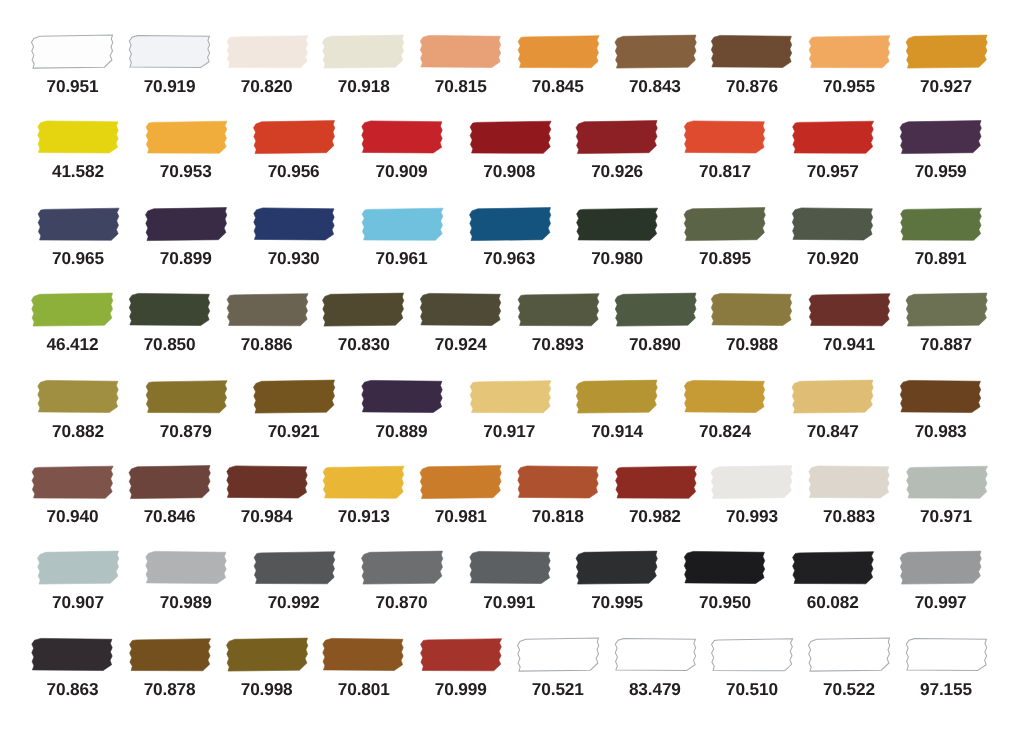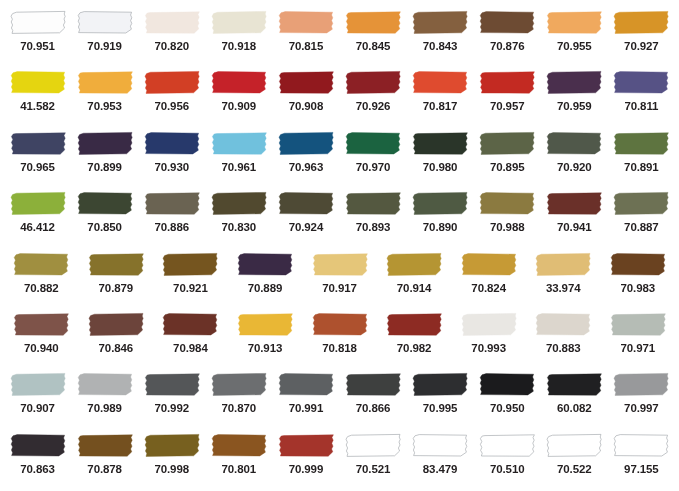--- a/index.html
+++ b/index.html
@@ -13,21 +13,21 @@
     height: 491px;
     overflow: hidden;
     font-family: "Liberation Sans", "DejaVu Sans", sans-serif;
   }
   #chart {
     width: 679px;
     height: 491px;
     display: flex;
     flex-direction: column;
     box-sizing: border-box;
-    padding: 4px;
+    padding: 16px;
   }
   .swatch-row {
     flex: 1 1 0;
     display: flex;
     flex-direction: row;
     align-items: stretch;
   }
   .swatch-cell {
     flex: 1 1 0;
     display: flex;
@@ -259,30 +259,20 @@
       <div class="swatch-cell">
         <div class="swatch-chip-wrap">
           <div class="swatch-chip">
             <svg viewBox="0 0 56 25" width="56" height="25">
               <path d="M6.5,2.2 L55,1.4 L54.2,4.0 L55.2,6.4 L54.0,9.0 L55.0,12.0 L53.4,15.0 L54.6,18.0 L49.6,22.8 L2.0,23.4 L2.8,20.6 L1.4,18.0 L2.6,15.0 L1.2,12.0 L2.4,9.2 L1.0,6.2 L2.6,3.6 Z" fill="#4a2f4d" stroke="#4a2f4d" stroke-width="0.4"></path>
             </svg>
           </div>
         </div>
         <div class="swatch-code">70.959</div>
       </div>
-      <div class="swatch-cell">
-        <div class="swatch-chip-wrap">
-          <div class="swatch-chip">
-            <svg viewBox="0 0 56 25" width="56" height="25">
-              <path d="M7.2,1.6 L54.6,2.2 L53.6,5.0 L54.8,7.8 L53.6,10.6 L54.8,13.4 L53.4,16.2 L54.4,19.2 L48.8,23.0 L1.6,22.6 L2.6,19.8 L1.4,17.0 L2.6,14.0 L1.2,11.2 L2.4,8.2 L1.2,5.4 L3.0,2.8 Z" fill="#565285" stroke="#565285" stroke-width="0.4"></path>
-            </svg>
-          </div>
-        </div>
-        <div class="swatch-code">70.811</div>
-      </div>
     </div>
     <div class="swatch-row">
       <div class="swatch-cell">
         <div class="swatch-chip-wrap">
           <div class="swatch-chip">
             <svg viewBox="0 0 56 25" width="56" height="25">
               <path d="M6.0,2.6 L55.4,1.8 L54.0,4.6 L55.2,7.2 L53.8,10.2 L55.0,13.2 L53.6,16.0 L54.8,18.8 L50.2,23.2 L2.4,23.0 L3.2,20.2 L1.6,17.4 L2.8,14.4 L1.4,11.4 L2.8,8.6 L1.4,5.6 L3.2,3.0 Z" fill="#3f4463" stroke="#3f4463" stroke-width="0.4"></path>
             </svg>
           </div>
         </div>
@@ -325,30 +315,20 @@
               <path d="M6.5,2.2 L55,1.4 L54.2,4.0 L55.2,6.4 L54.0,9.0 L55.0,12.0 L53.4,15.0 L54.6,18.0 L49.6,22.8 L2.0,23.4 L2.8,20.6 L1.4,18.0 L2.6,15.0 L1.2,12.0 L2.4,9.2 L1.0,6.2 L2.6,3.6 Z" fill="#14537e" stroke="#14537e" stroke-width="0.4"></path>
             </svg>
           </div>
         </div>
         <div class="swatch-code">70.963</div>
       </div>
       <div class="swatch-cell">
         <div class="swatch-chip-wrap">
           <div class="swatch-chip">
             <svg viewBox="0 0 56 25" width="56" height="25">
-              <path d="M7.2,1.6 L54.6,2.2 L53.6,5.0 L54.8,7.8 L53.6,10.6 L54.8,13.4 L53.4,16.2 L54.4,19.2 L48.8,23.0 L1.6,22.6 L2.6,19.8 L1.4,17.0 L2.6,14.0 L1.2,11.2 L2.4,8.2 L1.2,5.4 L3.0,2.8 Z" fill="#1b6340" stroke="#1b6340" stroke-width="0.4"></path>
-            </svg>
-          </div>
-        </div>
-        <div class="swatch-code">70.970</div>
-      </div>
-      <div class="swatch-cell">
-        <div class="swatch-chip-wrap">
-          <div class="swatch-chip">
-            <svg viewBox="0 0 56 25" width="56" height="25">
               <path d="M6.0,2.6 L55.4,1.8 L54.0,4.6 L55.2,7.2 L53.8,10.2 L55.0,13.2 L53.6,16.0 L54.8,18.8 L50.2,23.2 L2.4,23.0 L3.2,20.2 L1.6,17.4 L2.8,14.4 L1.4,11.4 L2.8,8.6 L1.4,5.6 L3.2,3.0 Z" fill="#2a3529" stroke="#2a3529" stroke-width="0.4"></path>
             </svg>
           </div>
         </div>
         <div class="swatch-code">70.980</div>
       </div>
       <div class="swatch-cell">
         <div class="swatch-chip-wrap">
           <div class="swatch-chip">
             <svg viewBox="0 0 56 25" width="56" height="25">
@@ -553,21 +533,21 @@
         <div class="swatch-code">70.824</div>
       </div>
       <div class="swatch-cell">
         <div class="swatch-chip-wrap">
           <div class="swatch-chip">
             <svg viewBox="0 0 56 25" width="56" height="25">
               <path d="M6.5,2.2 L55,1.4 L54.2,4.0 L55.2,6.4 L54.0,9.0 L55.0,12.0 L53.4,15.0 L54.6,18.0 L49.6,22.8 L2.0,23.4 L2.8,20.6 L1.4,18.0 L2.6,15.0 L1.2,12.0 L2.4,9.2 L1.0,6.2 L2.6,3.6 Z" fill="#e0bd75" stroke="#e0bd75" stroke-width="0.4"></path>
             </svg>
           </div>
         </div>
-        <div class="swatch-code">33.974</div>
+        <div class="swatch-code">70.847</div>
       </div>
       <div class="swatch-cell">
         <div class="swatch-chip-wrap">
           <div class="swatch-chip">
             <svg viewBox="0 0 56 25" width="56" height="25">
               <path d="M7.2,1.6 L54.6,2.2 L53.6,5.0 L54.8,7.8 L53.6,10.6 L54.8,13.4 L53.4,16.2 L54.4,19.2 L48.8,23.0 L1.6,22.6 L2.6,19.8 L1.4,17.0 L2.6,14.0 L1.2,11.2 L2.4,8.2 L1.2,5.4 L3.0,2.8 Z" fill="#6a4220" stroke="#6a4220" stroke-width="0.4"></path>
             </svg>
           </div>
         </div>
         <div class="swatch-code">70.983</div>
@@ -611,20 +591,30 @@
               <path d="M6.0,2.6 L55.4,1.8 L54.0,4.6 L55.2,7.2 L53.8,10.2 L55.0,13.2 L53.6,16.0 L54.8,18.8 L50.2,23.2 L2.4,23.0 L3.2,20.2 L1.6,17.4 L2.8,14.4 L1.4,11.4 L2.8,8.6 L1.4,5.6 L3.2,3.0 Z" fill="#e9b735" stroke="#e9b735" stroke-width="0.4"></path>
             </svg>
           </div>
         </div>
         <div class="swatch-code">70.913</div>
       </div>
       <div class="swatch-cell">
         <div class="swatch-chip-wrap">
           <div class="swatch-chip">
             <svg viewBox="0 0 56 25" width="56" height="25">
+              <path d="M6.5,2.2 L55,1.4 L54.2,4.0 L55.2,6.4 L54.0,9.0 L55.0,12.0 L53.4,15.0 L54.6,18.0 L49.6,22.8 L2.0,23.4 L2.8,20.6 L1.4,18.0 L2.6,15.0 L1.2,12.0 L2.4,9.2 L1.0,6.2 L2.6,3.6 Z" fill="#cb7c2a" stroke="#cb7c2a" stroke-width="0.4"></path>
+            </svg>
+          </div>
+        </div>
+        <div class="swatch-code">70.981</div>
+      </div>
+      <div class="swatch-cell">
+        <div class="swatch-chip-wrap">
+          <div class="swatch-chip">
+            <svg viewBox="0 0 56 25" width="56" height="25">
               <path d="M7.2,1.6 L54.6,2.2 L53.6,5.0 L54.8,7.8 L53.6,10.6 L54.8,13.4 L53.4,16.2 L54.4,19.2 L48.8,23.0 L1.6,22.6 L2.6,19.8 L1.4,17.0 L2.6,14.0 L1.2,11.2 L2.4,8.2 L1.2,5.4 L3.0,2.8 Z" fill="#ae512e" stroke="#ae512e" stroke-width="0.4"></path>
             </svg>
           </div>
         </div>
         <div class="swatch-code">70.818</div>
       </div>
       <div class="swatch-cell">
         <div class="swatch-chip-wrap">
           <div class="swatch-chip">
             <svg viewBox="0 0 56 25" width="56" height="25">
@@ -708,30 +698,20 @@
       </div>
       <div class="swatch-cell">
         <div class="swatch-chip-wrap">
           <div class="swatch-chip">
             <svg viewBox="0 0 56 25" width="56" height="25">
               <path d="M7.2,1.6 L54.6,2.2 L53.6,5.0 L54.8,7.8 L53.6,10.6 L54.8,13.4 L53.4,16.2 L54.4,19.2 L48.8,23.0 L1.6,22.6 L2.6,19.8 L1.4,17.0 L2.6,14.0 L1.2,11.2 L2.4,8.2 L1.2,5.4 L3.0,2.8 Z" fill="#5d6062" stroke="#5d6062" stroke-width="0.4"></path>
             </svg>
           </div>
         </div>
         <div class="swatch-code">70.991</div>
-      </div>
-      <div class="swatch-cell">
-        <div class="swatch-chip-wrap">
-          <div class="swatch-chip">
-            <svg viewBox="0 0 56 25" width="56" height="25">
-              <path d="M6.0,2.6 L55.4,1.8 L54.0,4.6 L55.2,7.2 L53.8,10.2 L55.0,13.2 L53.6,16.0 L54.8,18.8 L50.2,23.2 L2.4,23.0 L3.2,20.2 L1.6,17.4 L2.8,14.4 L1.4,11.4 L2.8,8.6 L1.4,5.6 L3.2,3.0 Z" fill="#3e403f" stroke="#3e403f" stroke-width="0.4"></path>
-            </svg>
-          </div>
-        </div>
-        <div class="swatch-code">70.866</div>
       </div>
       <div class="swatch-cell">
         <div class="swatch-chip-wrap">
           <div class="swatch-chip">
             <svg viewBox="0 0 56 25" width="56" height="25">
               <path d="M6.5,2.2 L55,1.4 L54.2,4.0 L55.2,6.4 L54.0,9.0 L55.0,12.0 L53.4,15.0 L54.6,18.0 L49.6,22.8 L2.0,23.4 L2.8,20.6 L1.4,18.0 L2.6,15.0 L1.2,12.0 L2.4,9.2 L1.0,6.2 L2.6,3.6 Z" fill="#2d2e30" stroke="#2d2e30" stroke-width="0.4"></path>
             </svg>
           </div>
         </div>
         <div class="swatch-code">70.995</div>

